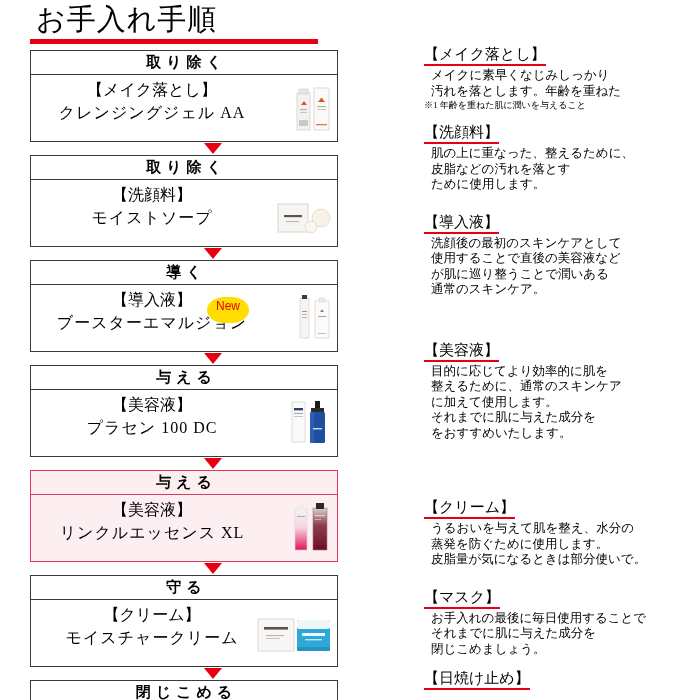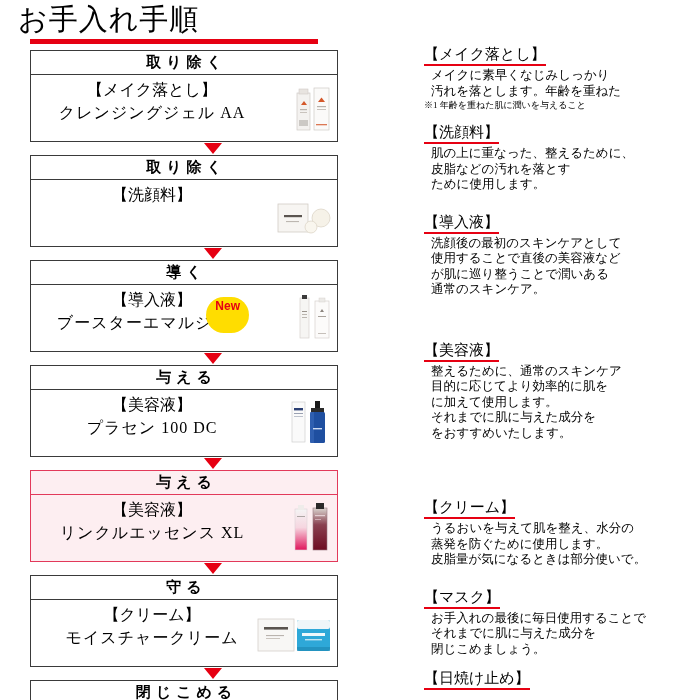--- a/index.html
+++ b/index.html
@@ -12,21 +12,21 @@
     height: 700px;
     position: relative;
     font-family: "Liberation Serif", "DejaVu Serif", serif;
     color: #000000;
     overflow: hidden;
   }
 
   
   #page-title {
     position: absolute;
-    left: 18px;
+    left: 36px;
     top: 2px;
     font-size: 29px;
     letter-spacing: 1px;
     line-height: 34px;
     white-space: nowrap;
     font-family: Liberation Serif, serif;
   }
   #title-rule {
     position: absolute;
     left: 30px;
@@ -87,24 +87,24 @@
     letter-spacing: 1px;
     white-space: nowrap;
   }
   .new-badge {
     position: absolute;
     right: 88px;
     top: 12px;
     background: #ffdd00;
     color: #e60012;
     font-family: "Liberation Sans", "DejaVu Sans", sans-serif;
-    font-weight: bold;
+    font-weight: normal;
     font-size: 12px;
     line-height: 13px;
-    padding: 3px 9px 20px 9px;
+    padding: 3px 9px 10px 9px;
     border-radius: 50%/60%;
   }
 
   
   .flow-arrow {
     width: 366px;
     height: 13px;
     display: flex;
     justify-content: center;
     align-items: center;
@@ -199,20 +199,21 @@
       </div>
     </div>
     <div class="flow-arrow">
       <i></i>
     </div>
     <div class="step-card">
       <div class="step-action">取り除く</div>
       <div class="step-body">
         <div class="step-text">
           <div class="step-category">【洗顔料】</div>
+          <div class="step-product">モイストソープ</div>
         </div>
         <div class="product-art">
           <svg class="pa" width="54" height="36" viewBox="0 0 54 36" xmlns="http://www.w3.org/2000/svg">
             <rect x="1" y="4" width="30" height="28" fill="#f7f5f2" stroke="#d2ccc6" stroke-width="0.8"></rect>
             <rect x="7" y="15" width="18" height="2.2" fill="#5b5550"></rect>
             <rect x="9" y="21" width="13" height="1.1" fill="#bdb7b1"></rect>
             <circle cx="44" cy="18" r="9" fill="#f6f2e8" stroke="#ddd6c8" stroke-width="0.8"></circle>
             <circle cx="34" cy="27" r="6" fill="#f9f6ee" stroke="#ddd6c8" stroke-width="0.8"></circle>
           </svg>
         </div>
@@ -351,22 +352,22 @@
       </div></div>
     <div class="spacer-md"></div>
     <div class="note-block"><div class="note-head">【導入液】</div><div class="note-lines">
         <div>洗顔後の最初のスキンケアとして</div>
         <div>使用することで直後の美容液など</div>
         <div>が肌に巡り整うことで潤いある</div>
         <div>通常のスキンケア。</div>
       </div></div>
     <div class="spacer-lg"></div>
     <div class="note-block"><div class="note-head">【美容液】</div><div class="note-lines">
+        <div>目的に応じてより効率的に肌を</div>
         <div>整えるために、通常のスキンケア</div>
-        <div>目的に応じてより効率的に肌を</div>
         <div>に加えて使用します。</div>
         <div>それまでに肌に与えた成分を</div>
         <div>をおすすめいたします。</div>
       </div></div>
     <div class="spacer-xl"></div>
     <div class="note-block"><div class="note-head">【クリーム】</div><div class="note-lines">
         <div>うるおいを与えて肌を整え、水分の</div>
         <div>蒸発を防ぐために使用します。</div>
         <div>皮脂量が気になるときは部分使いで。</div>
       </div></div>

